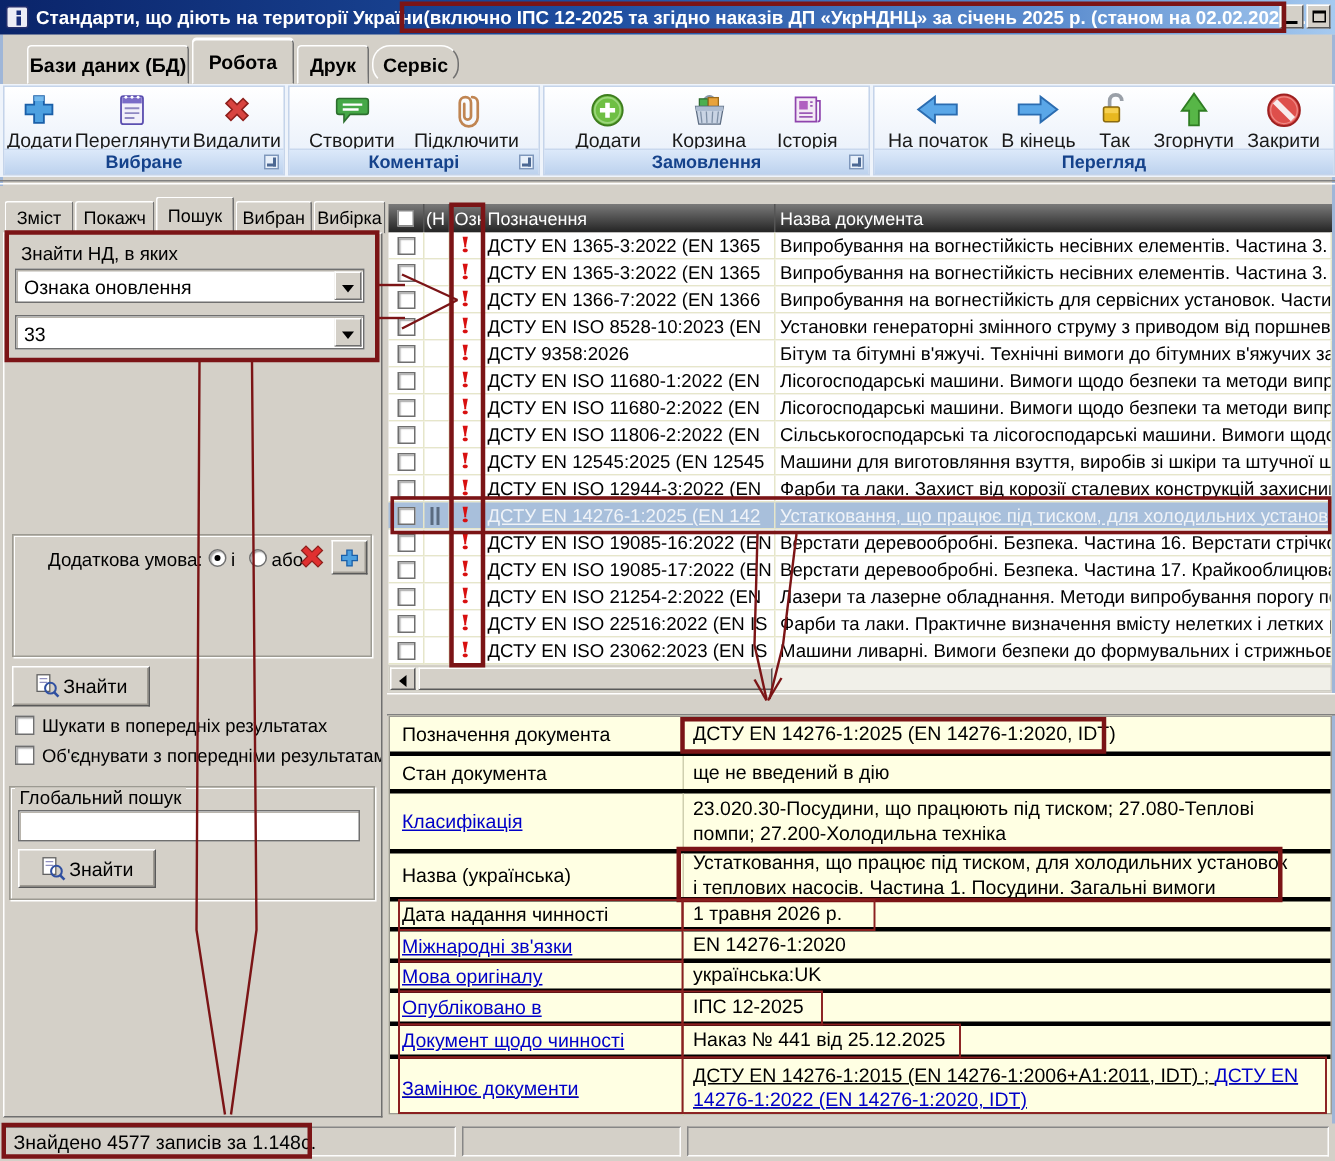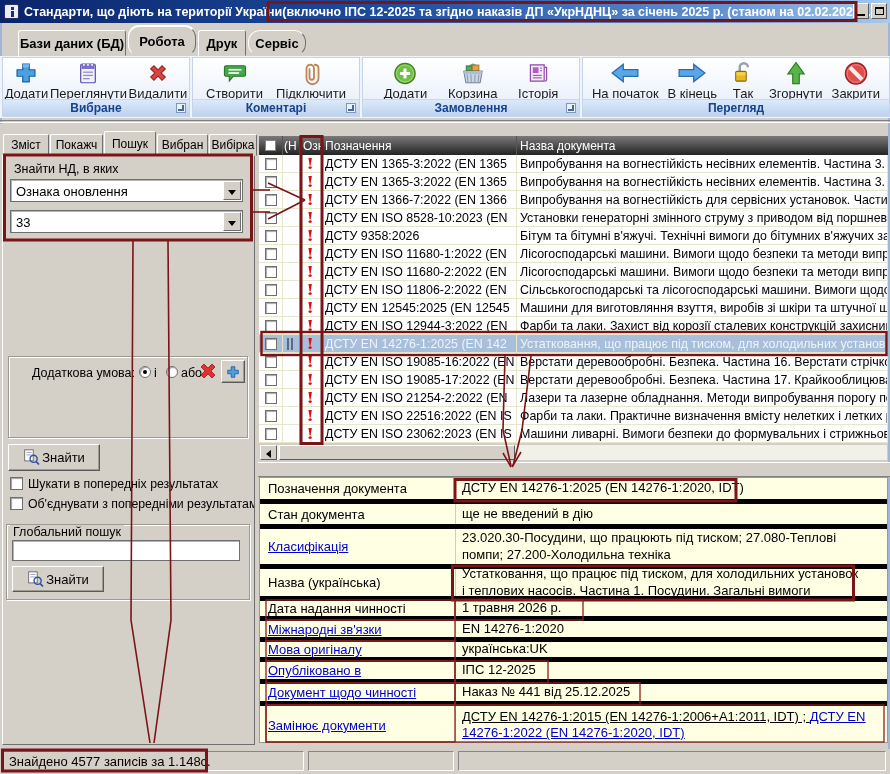--- a/index.html
+++ b/index.html
@@ -15,21 +15,21 @@
   .appicon .dot{position:absolute;left:6px;top:2px;width:3px;height:3px;background:#1A2E7A;}
   .appicon .bar{position:absolute;left:6px;top:6px;width:3px;height:6px;background:#1A2E7A;}
   .winbtn{position:absolute;top:3px;width:16px;height:16px;background:#D4D0C8;border:1px solid;border-color:#fff #5A5A5A #5A5A5A #fff;}
   .winbtn .min{width:8px;height:2px;background:#000;margin:10px auto 0 auto;}
   .winbtn .max{width:9px;height:8px;border:1px solid #000;border-top-width:2px;margin:3px auto 0 auto;}
 
   
   .maintabs{position:absolute;left:12px;top:23px;width:890px;height:33px;}
   .mtab{position:absolute;bottom:0;background:#D4D0C8;border:1px solid;border-color:#fff #6F6F6F #D4D0C8 #fff;
     border-radius:3px 3px 0 0;font-size:13px;font-weight:bold;display:flex;align-items:center;justify-content:center;}
-  .mtab.active{box-shadow:0 -1px 0 #fff;border-radius:11px;}
+  .mtab.active{box-shadow:0 -1px 0 #fff;}
 
   
   .toolbar{position:absolute;left:0;top:56px;width:890px;height:62px;background:#EFF4FB;}
   .tgroup{position:absolute;top:1px;height:60px;border:1px solid #C5D4EA;
     background:linear-gradient(#FFFFFF,#ECF2FB 70%,#E2EBF8);padding-left:32px;}
   .tbtns{position:absolute;left:0;top:0;right:0;height:42px;display:flex;align-items:flex-start;justify-content:space-evenly;}
   .tbtn{display:flex;flex-direction:column;align-items:center;cursor:default;padding-top:1px;}
   .tbtn .ic{width:34px;height:28px;display:flex;align-items:center;justify-content:center;}
   .tbtn .lb{font-size:13px;color:#1a1a1a;white-space:nowrap;line-height:14px;}
   .tcaption{position:absolute;left:0;bottom:0;right:0;height:17px;
@@ -66,33 +66,33 @@
   .trow{position:absolute;left:259px;width:629px;height:18px;background:#fff;display:flex;font-size:12.4px;}
   .trow .cell{border-right:1px solid #E6E6CA;border-bottom:1px solid #E6E6CA;display:flex;align-items:center;overflow:hidden;white-space:nowrap;}
   .c-cb{width:24px;flex:0 0 24px;justify-content:center;}
   .c-nh{width:17px;flex:0 0 17px;}
   .c-ozn{width:22px;flex:0 0 22px;justify-content:center;}
   .c-des{width:195px;flex:0 0 195px;padding-left:3px;}
   .c-nam{flex:1;padding-left:3px;}
   .cb11{width:12px;height:12px;background:#fff;border:1px solid #6F6F6F;box-shadow:inset 1px 1px 1px #A8A8A8;}
   .excl{color:#D81010;font-family:"DejaVu Serif",serif;font-weight:bold;font-size:14px;transform:scaleX(1.35);}
   .trow.sel{background:#A8BFDB;}
-  .trow.sel .c-des,.trow.sel .c-nam{color:#EFF3F8;}
+  .trow.sel .c-des,.trow.sel .c-nam{color:#EFF3F8;text-decoration:underline;}
   .rowind{width:6px;height:12px;border-left:2px solid #5A6B80;border-right:2px solid #5A6B80;margin-left:4px;}
 
   
   .hscroll{position:absolute;left:259px;top:444px;width:629px;height:17px;background:#F1F0E9;border:1px solid #CFCDC4;}
   .sbtn{position:absolute;top:0;width:17px;height:15px;background:#D4D0C8;border:1px solid;border-color:#fff #5A5A5A #5A5A5A #fff;}
   .sbtn .left{position:absolute;left:5px;top:4px;border-top:4px solid transparent;border-bottom:4px solid transparent;border-right:5px solid #000;}
   .sthumb{position:absolute;left:19px;top:0;width:236px;height:15px;background:#D4D0C8;border:1px solid;border-color:#fff #5A5A5A #5A5A5A #fff;}
   .splitter{position:absolute;left:258px;top:462px;width:632px;height:15px;background:#D4D0C8;border-top:1px solid #fff;border-bottom:1px solid #808080;}
 
   
   .details{position:absolute;left:259px;top:477px;width:629px;height:266px;background:#FFFFE3;border:1px solid #9C9A92;display:flex;flex-direction:column;font-size:13px;}
-  .drow{display:flex;border-bottom:5px solid #000000;flex:0 0 auto;}
+  .drow{display:flex;border-bottom:3px solid #000000;flex:0 0 auto;}
   .dlabel{width:196px;flex:0 0 196px;border-right:1px solid #CFCFAF;display:flex;align-items:center;padding-left:8px;}
   .dvalue{flex:1;display:flex;align-items:center;padding:1px 10px 1px 6px;line-height:1.25;}
   .dvalue .wrap{display:block;}
   .dlink{color:#0000C8;text-decoration:underline;}
   .dr1{height:26px}.dr2{height:25px}.dr3{height:40px}.dr4{height:32px}.dr5{height:20px}
   .dr6{height:21px}.dr7{height:20px}.dr8{height:22px}.dr9{height:22px}.dr10{height:38px}
 
   
   .statusbar{position:absolute;left:0;top:749px;width:890px;height:25px;background:#D4D0C8;}
   .seg{position:absolute;top:2px;height:20px;border:1px solid;border-color:#868686 #FDFDFD #FDFDFD #868686;display:flex;align-items:center;font-size:13px;padding-left:6px;white-space:nowrap;overflow:hidden;}

